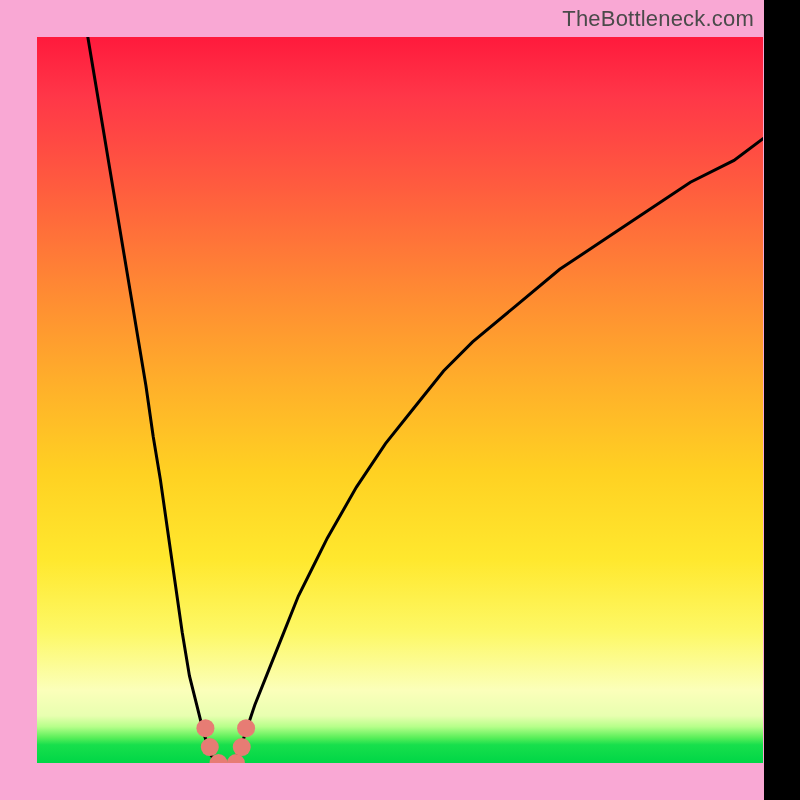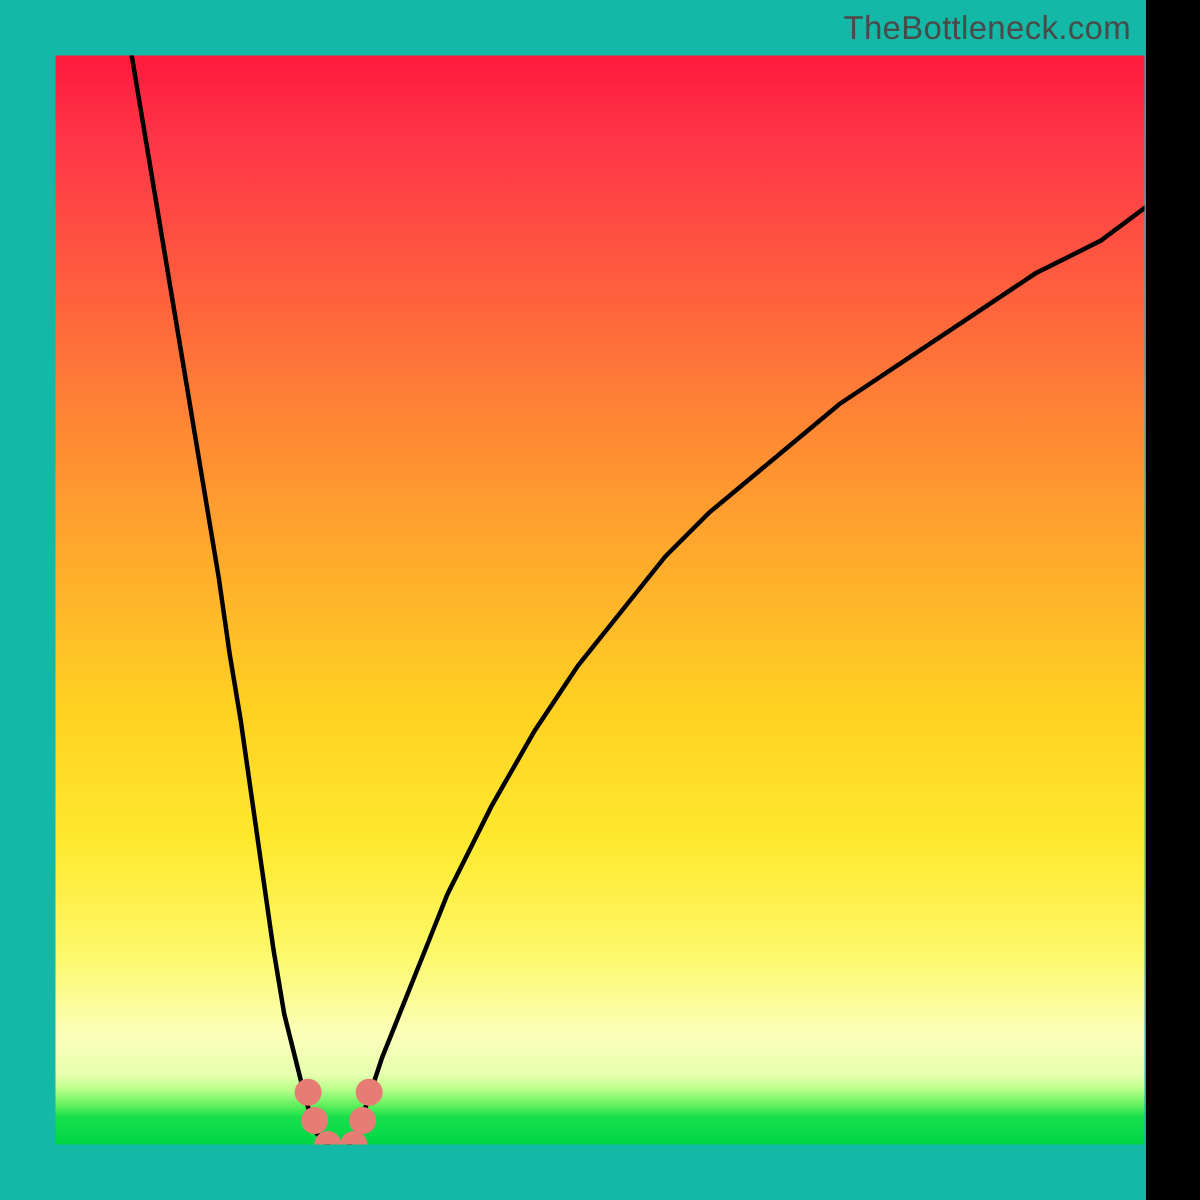--- a/index.html
+++ b/index.html
@@ -10,21 +10,21 @@
     background: #000;
     overflow: hidden;
     font-family: Arial, Helvetica, sans-serif;
   }
   .frame {
     position: absolute;
     left: 0;
     top: 0;
     width: 764px;
     height: 800px;
-    background: #14b8a6;
+    background: #f9a8d4;
   }
   .plot {
     position: absolute;
     left: 37px;
     top: 37px;
     width: 726px;
     height: 726px;
     
     background: linear-gradient(
       to bottom,

